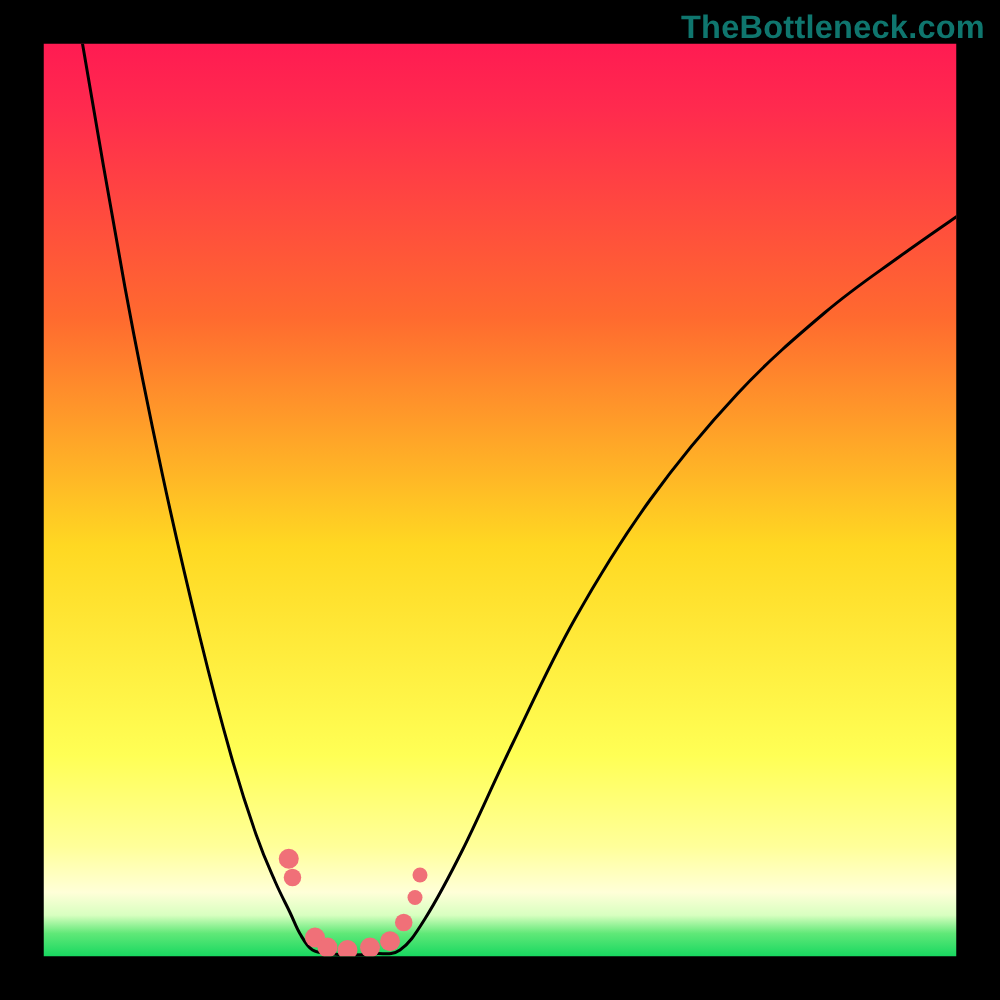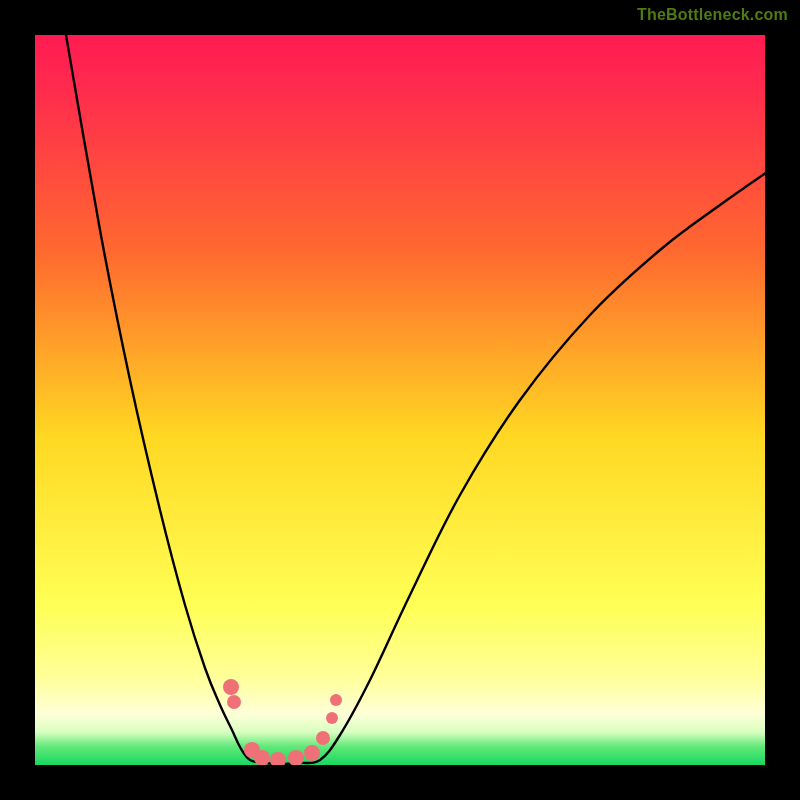--- a/index.html
+++ b/index.html
@@ -16,23 +16,23 @@
     top: 0;
     width: 800px;
     height: 800px;
     background: #000;
   }
   .watermark {
     position: absolute;
     top: 6px;
     right: 12px;
     font-family: Arial, Helvetica, sans-serif;
-    font-size: 16px;
+    font-size: 26px;
     font-weight: 600;
-    color: #4d7c0f;
+    color: #0f766e;
     letter-spacing: 0.2px;
   }
   svg {
     position: absolute;
     left: 0;
     top: 0;
   }
 </style>
 </head>
 <body>

